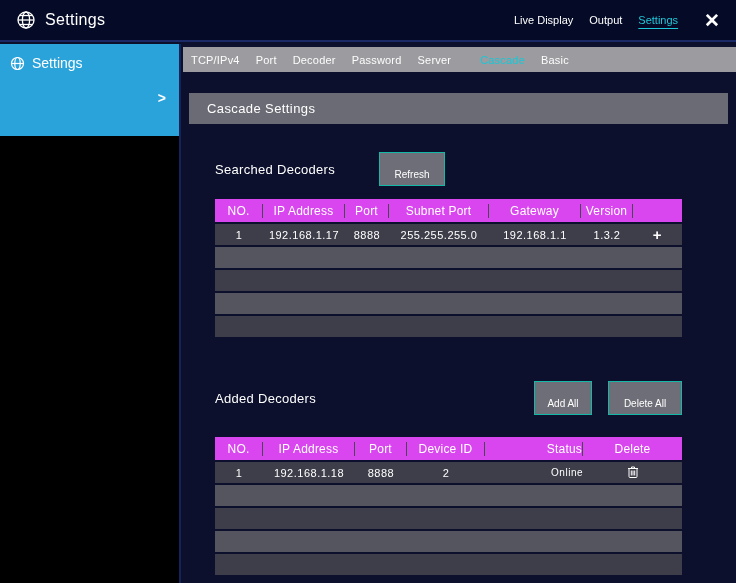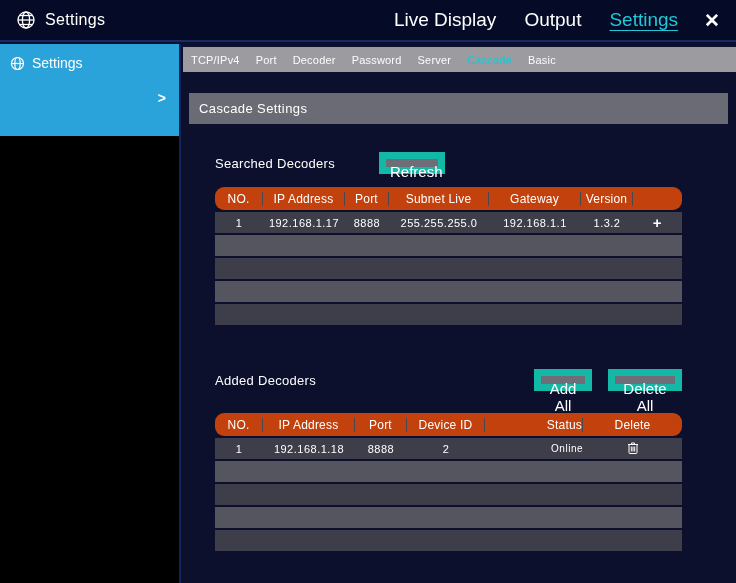--- a/index.html
+++ b/index.html
@@ -9,21 +9,21 @@
     font-family:"Liberation Sans", sans-serif;
   }
   
   .titlebar{
     position:absolute;top:0;left:0;width:736px;height:42px;box-sizing:border-box;
     background:#050a26;border-bottom:2px solid #1b2a66;
     display:flex;align-items:center;justify-content:space-between;padding:0 16px;
   }
   .title-left{display:flex;align-items:center;gap:9px;font-size:16px;letter-spacing:.3px;}
   .topnav{display:flex;align-items:center;}
-  .topnav .navitem{color:#fff;font-size:19px;margin-left:28px;cursor:pointer;}
+  .topnav .navitem{color:#fff;font-size:11px;margin-left:16px;cursor:pointer;}
   .topnav .navitem.active{color:#1fc8d8;text-decoration:underline;text-underline-offset:4px;}
   .close-btn{font-size:19px;font-weight:bold;margin-left:26px;cursor:pointer;line-height:1;}
   
   .sidebar{
     position:absolute;top:44px;left:0;width:181px;height:539px;background:#000;
     border-right:2px solid #15235a;box-sizing:border-box;
   }
   .side-panel{
     background:#2aa3da;min-height:92px;box-sizing:border-box;
     padding:11px 10px 12px 10px;position:relative;cursor:pointer;
@@ -31,41 +31,41 @@
   .sp-title{display:flex;align-items:center;gap:7px;font-size:14px;}
   .sp-sub{margin-top:9px;font-size:12.5px;line-height:1.6;width:122px;}
   .sp-chevron{position:absolute;right:13px;top:46px;font-size:14px;font-weight:bold;}
   
   .main{position:absolute;top:44px;left:183px;width:553px;height:539px;}
   .tabbar{
     margin-top:3px;height:25px;background:#9c9ca0;
     display:flex;align-items:center;
   }
   .tab{font-size:11px;color:#fdfdfd;padding:0 8px;cursor:pointer;letter-spacing:.2px;}
-  .tab.active{color:#15c8d8;}
+  .tab.active{color:#15c8d8;margin-left:13px;}
   .section-bar{
     margin:21px 8px 0 6px;height:31px;background:#6b6b75;
-    display:flex;align-items:center;padding-left:10px;font-size:13px;letter-spacing:.4px;
+    display:flex;align-items:center;padding-left:18px;font-size:13px;letter-spacing:.4px;
   }
   .searched-row{margin:28px 0 0 32px;display:flex;align-items:center;}
   .group-label{font-size:13px;letter-spacing:.3px;}
   .btn{
-    background:#6e6e78;border:7px solid #14b8a6;color:#fff;font-size:15px;
-    height:19px;padding:4px 4px;font-family:inherit;cursor:pointer;box-sizing:border-box;
+    background:#6e6e78;border:1px solid #14b8a6;color:#fff;font-size:10px;
+    height:19px;padding:16px 4px;font-family:inherit;cursor:pointer;box-sizing:border-box;
   }
   .btn-refresh{margin-left:44px;width:66px;}
   .added-row{margin:44px 0 0 32px;width:467px;display:flex;align-items:center;}
   .added-row .spacer{flex:1;}
   .btn-addall{width:58px;}
   .btn-delall{width:74px;margin-left:16px;}
   
   .table{margin:13px 0 0 32px;width:467px;}
   .table2{margin-top:22px;}
   .trow{display:flex;height:21px;margin-bottom:2px;align-items:center;}
-  .thead{height:23px;background:#c2410c;margin-bottom:2px;border-radius:9px;}
+  .thead{height:23px;background:#d946ef;margin-bottom:2px;}
   .tcell{
     box-sizing:border-box;text-align:center;font-size:11px;
     overflow:hidden;white-space:nowrap;letter-spacing:.5px;
   }
   .thead .tcell{font-size:12px;letter-spacing:.2px;border-right:1px solid #484852;}
   .thead .tcell:last-child{border-right:none;}
   .r-dark{background:#3e3e4a;}
   .r-light{background:#555560;}
   .w48{width:48px;} .w82{width:82px;} .w44{width:44px;} .w100{width:100px;}
   .w92{width:92px;} .w52{width:52px;} .w49{width:49px;} .w78{width:78px;}
@@ -134,21 +134,21 @@
   <div class="searched-row">
     <span class="group-label">Searched Decoders</span>
     <button class="btn btn-refresh">Refresh</button>
   </div>
 
   <div class="table">
     <div class="trow thead">
       <span class="tcell w48">NO.</span>
       <span class="tcell w82">IP Address</span>
       <span class="tcell w44">Port</span>
-      <span class="tcell w100">Subnet Live</span>
+      <span class="tcell w100">Subnet Port</span>
       <span class="tcell w92">Gateway</span>
       <span class="tcell w52">Version</span>
       <span class="tcell w49"></span>
     </div>
     <div class="trow r-dark">
       <span class="tcell w48">1</span>
       <span class="tcell w82">192.168.1.17</span>
       <span class="tcell w44">8888</span>
       <span class="tcell w100">255.255.255.0</span>
       <span class="tcell w92">192.168.1.1</span>

